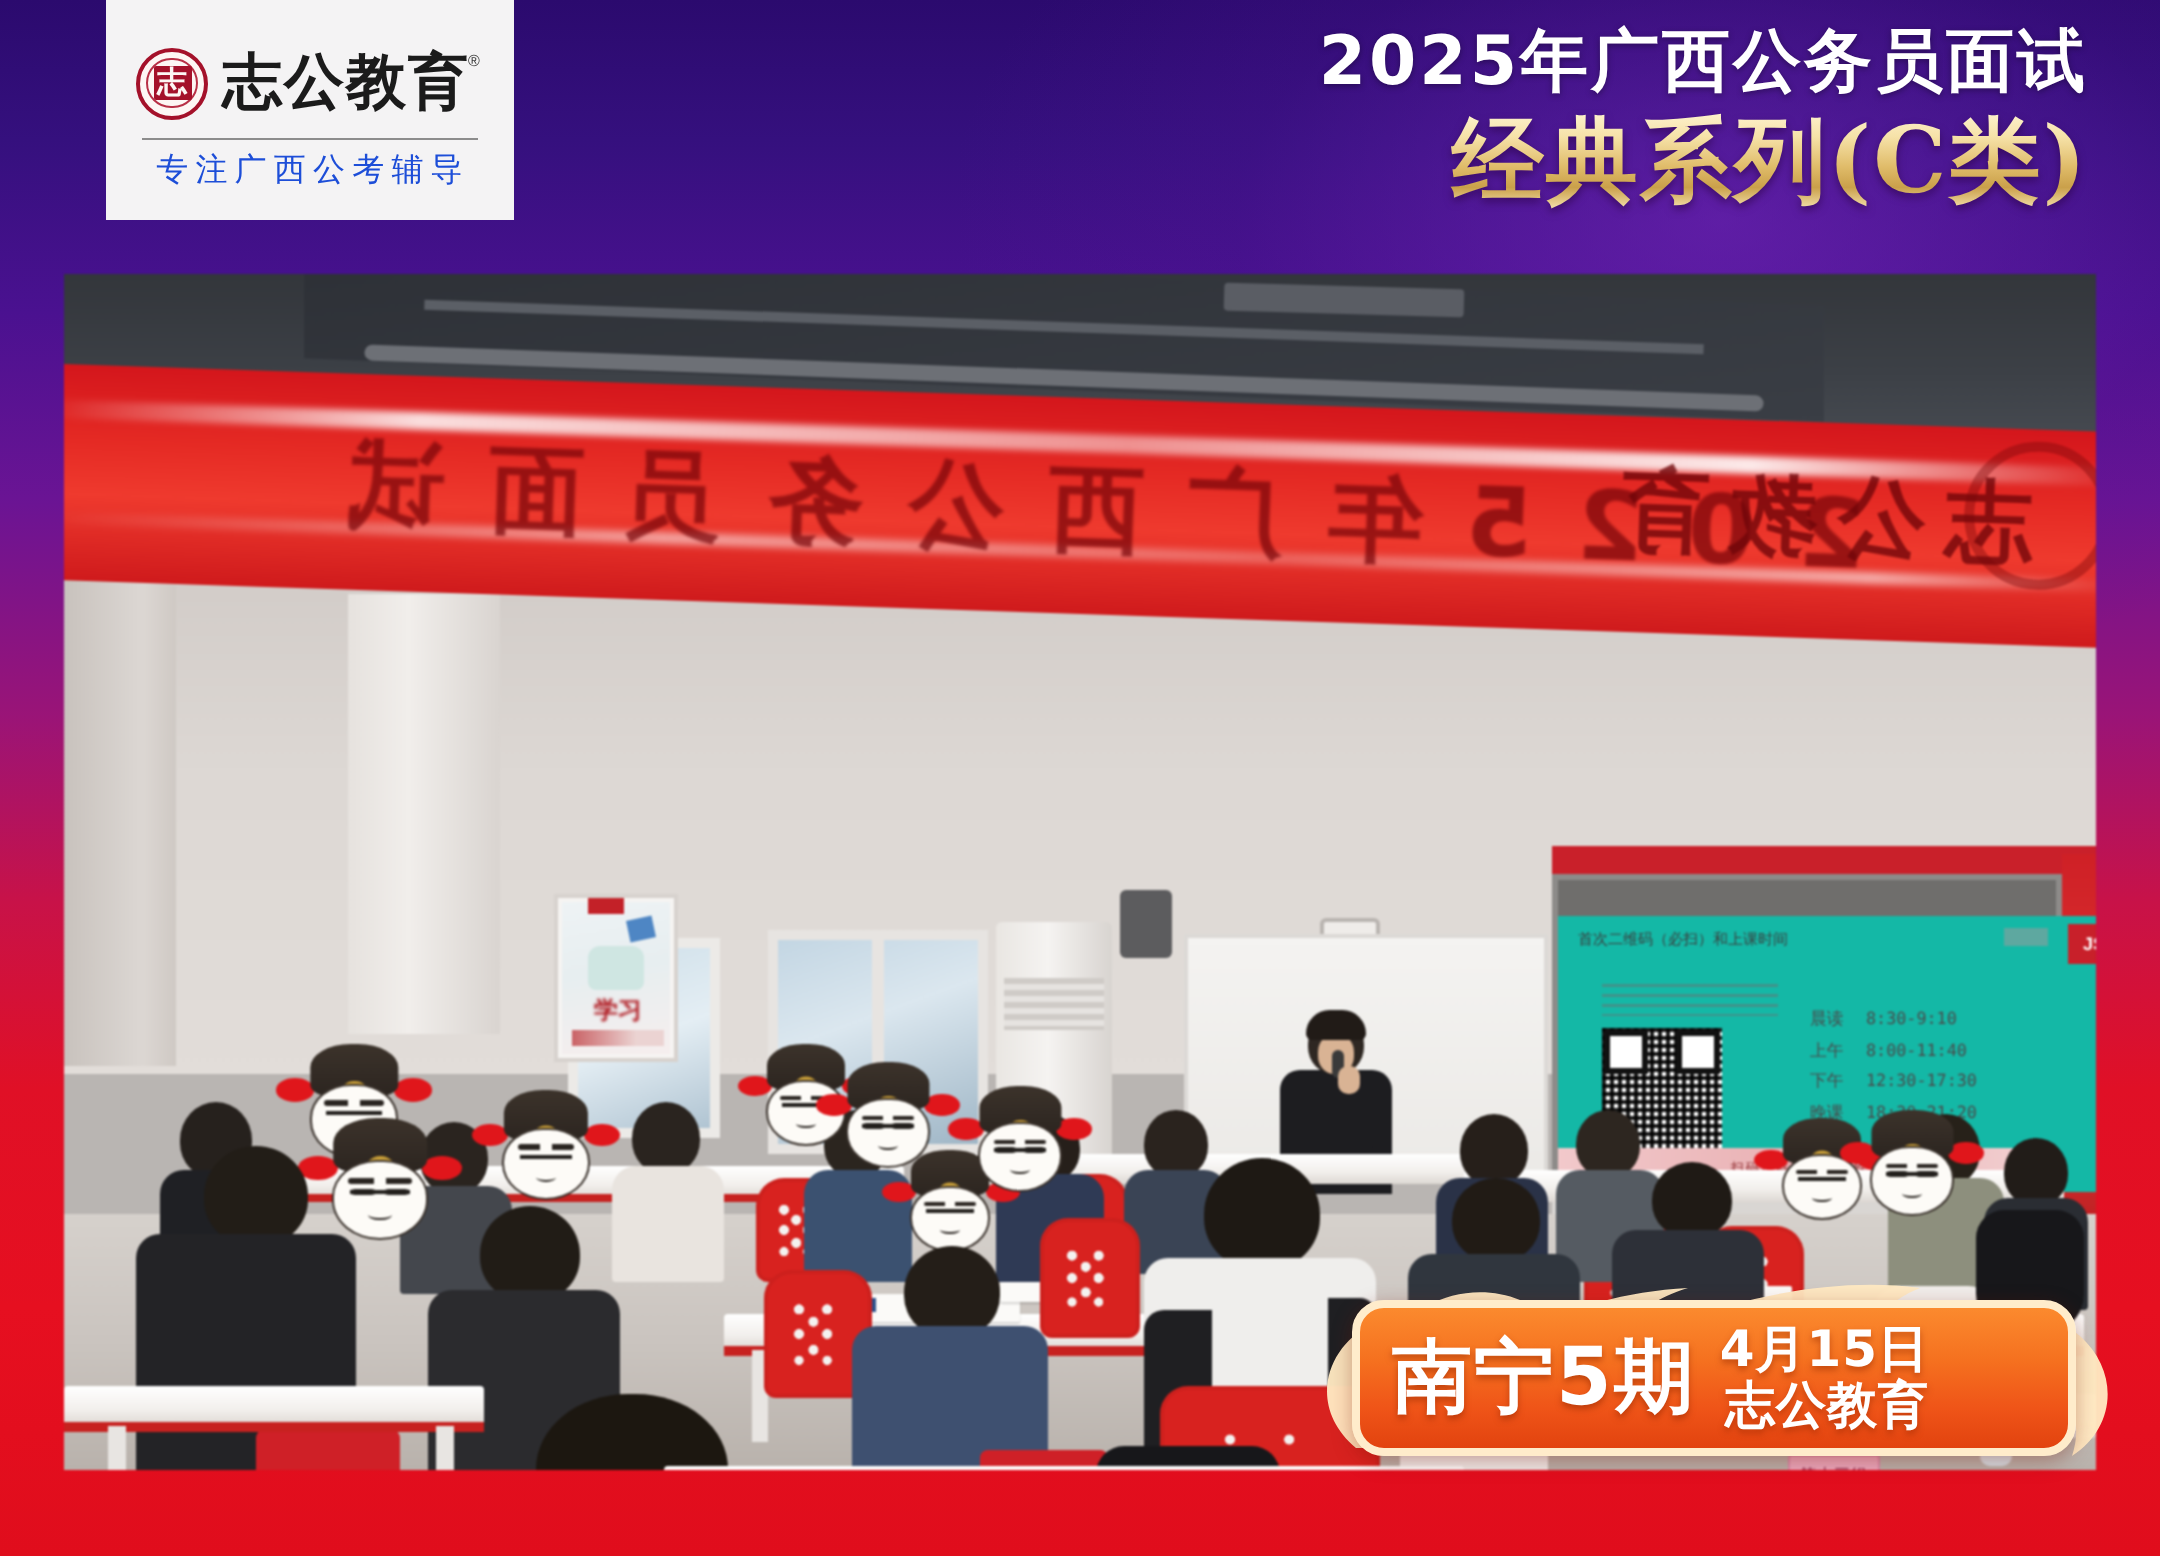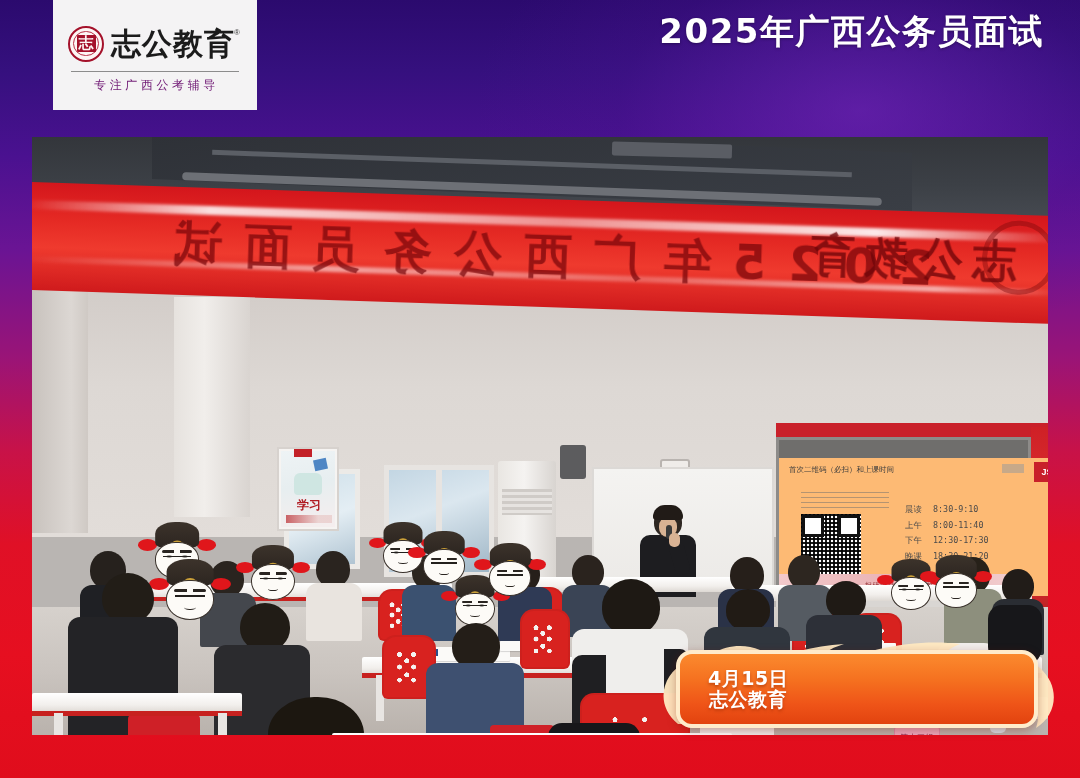--- a/index.html
+++ b/index.html
@@ -103,22 +103,22 @@
     font-weight: normal;
     color: #3a3a3a;
   }
   .logo-divider {
     width: 168px; height: 1px;
     background: #8c8c8c;
     margin: 9px 0 7px;
   }
   .logo-sub {
     font-family: "DejaVu Sans", "Liberation Sans", sans-serif;
-    font-size: 12px;
-    color: #701a75;
+    font-size: 16px;
+    color: #1d4ed8;
     letter-spacing: 3.6px;
     line-height: 1;
     padding-left: 3px;
   }
 
   .title-block {
     position: absolute;
     right: 36px; top: 12px;
     text-align: right;
     z-index: 5;
@@ -311,21 +311,21 @@
     left: 744px; top: 300px; width: 255px; height: 182px;
     background: #f2f0ee;
     border: 3px solid #8d8b89;
   }
   .screen-top-bar {
     left: 747px; top: 303px; width: 249px; height: 18px;
     background: #6f6e6c;
   }
   .slide {
     left: 747px; top: 321px; width: 289px; height: 138px;
-    background: #fdba74;
+    background: #14b8a6;
     overflow: hidden;
   }
   .slide-title {
     position: absolute; left: 10px; top: 7px;
     font-size: 7.5px; color: #3c3c3c;
     font-family: "DejaVu Sans", "Liberation Sans", sans-serif;
     white-space: nowrap;
     filter: blur(0.35px);
   }
   .slide-logo-a { position: absolute; right: 44px; top: 6px; width: 22px; height: 9px; background: #9a9a9a; opacity: .55; }
@@ -574,25 +574,26 @@
     white-space: nowrap;
   }
   .badge-right {
     margin-left: 12px;
     text-align: center;
     line-height: 1.12;
     white-space: nowrap;
   }
   .badge-date, .badge-open {
     font-family: "DejaVu Sans", "Liberation Sans", sans-serif;
-    font-size: 19px;
+    font-size: 25px;
     font-weight: bold;
     color: #ffffff;
     letter-spacing: .5px;
     text-shadow: 0 2px 3px rgba(150,40,0,0.5);
+    text-align: right;
   }
 </style>
 </head>
 <body>
 
 <div id="poster">
 
   <div class="logo-card">
     <div class="logo-row">
       <div class="logo-seal">
@@ -602,20 +603,21 @@
       <div style="position:relative;width:0;height:0;">
         <span class="logo-reg" style="left:-8px;top:-16px;">®</span>
       </div>
     </div>
     <div class="logo-divider"></div>
     <div class="logo-sub">专注广西公考辅导</div>
   </div>
 
   <div class="title-block">
     <div class="title-main">2025年广西公务员面试</div>
+    <div class="title-sub">经典系列(C类)</div>
   </div>
 
   <div class="photo photo-blur">
 
     <div class="ph ceiling"></div>
     <div class="ph ceiling-slab"></div>
     <div class="ph ceiling-vent"></div>
     <div class="ph ceiling-pipe2"></div>
     <div class="ph ceiling-pipe"></div>
 
@@ -913,20 +915,21 @@
     <div class="ph desk-leg" style="left:186px; top:576px; width:9px; height:54px;"></div>
 
   </div>
 
   <div class="badge-wrap">
     <svg class="flame" viewBox="0 0 418 116">
       <path d="M30 96 C6 76 14 46 38 34 C30 52 44 56 52 44 C56 22 88 12 112 22 C96 26 92 38 104 42 C130 28 160 18 196 16 C170 24 166 36 182 38 C214 22 268 10 312 16 C292 24 288 36 306 38 C330 26 370 22 392 40 C412 58 410 86 388 100 C396 76 380 60 362 62 C374 76 368 92 350 92 L60 96 Z" fill="#ffe9c2" opacity="0.96"></path>
       <path d="M44 92 C24 76 32 54 50 46 C44 60 56 62 62 52 C68 34 94 26 114 34 C102 38 100 46 110 50 C134 36 164 28 198 26 C178 34 176 42 190 44 C218 30 266 22 306 28 C290 34 288 44 302 46 C324 36 358 34 376 50 C392 64 390 86 372 96 C378 78 366 66 352 68 C360 80 356 92 342 92 Z" fill="#fcb544" opacity="0.9"></path>
     </svg>
     <div class="badge">
+      <div class="badge-main">南宁5期</div>
       <div class="badge-right">
         <div class="badge-date">4月15日</div>
         <div class="badge-open">志公教育</div>
       </div>
     </div>
   </div>
 
 </div>
 
 </body></html>

